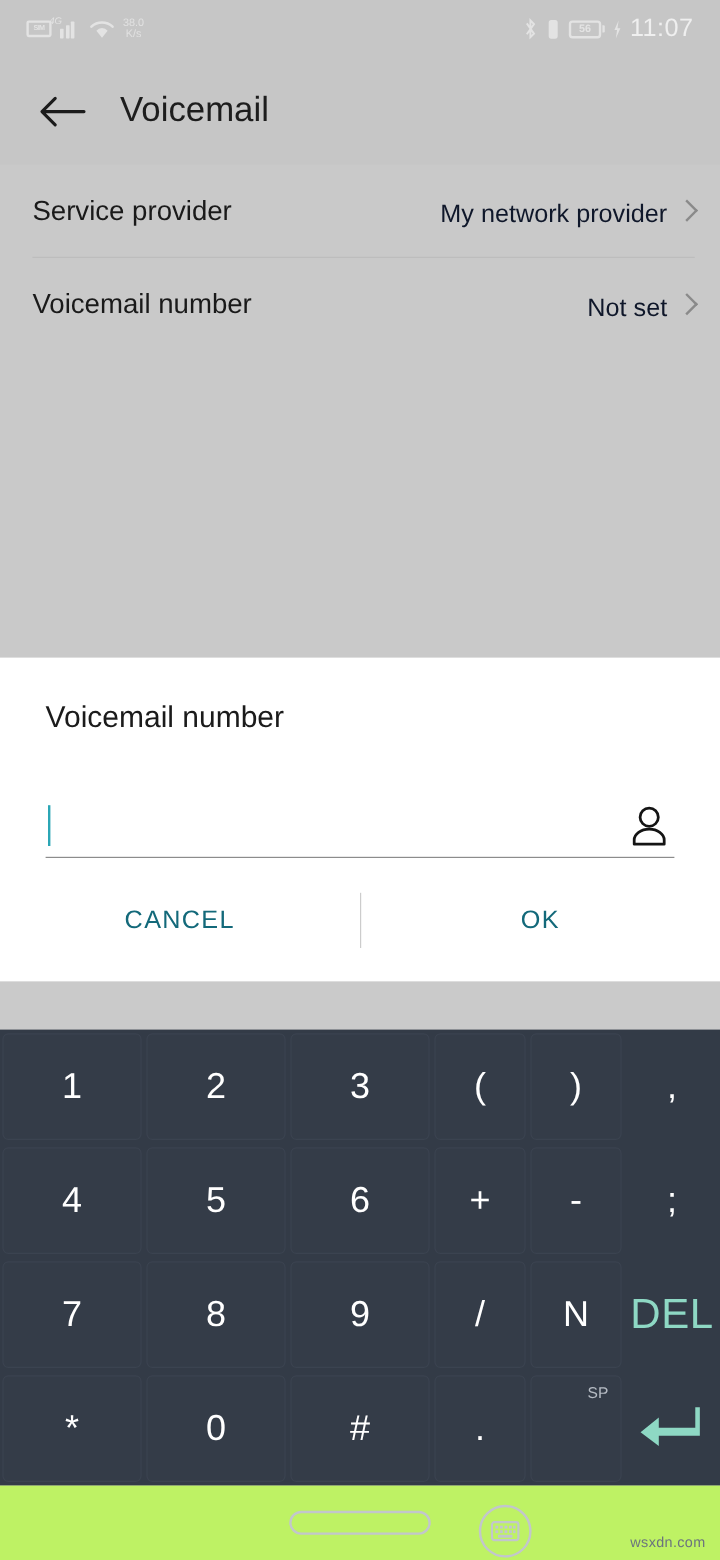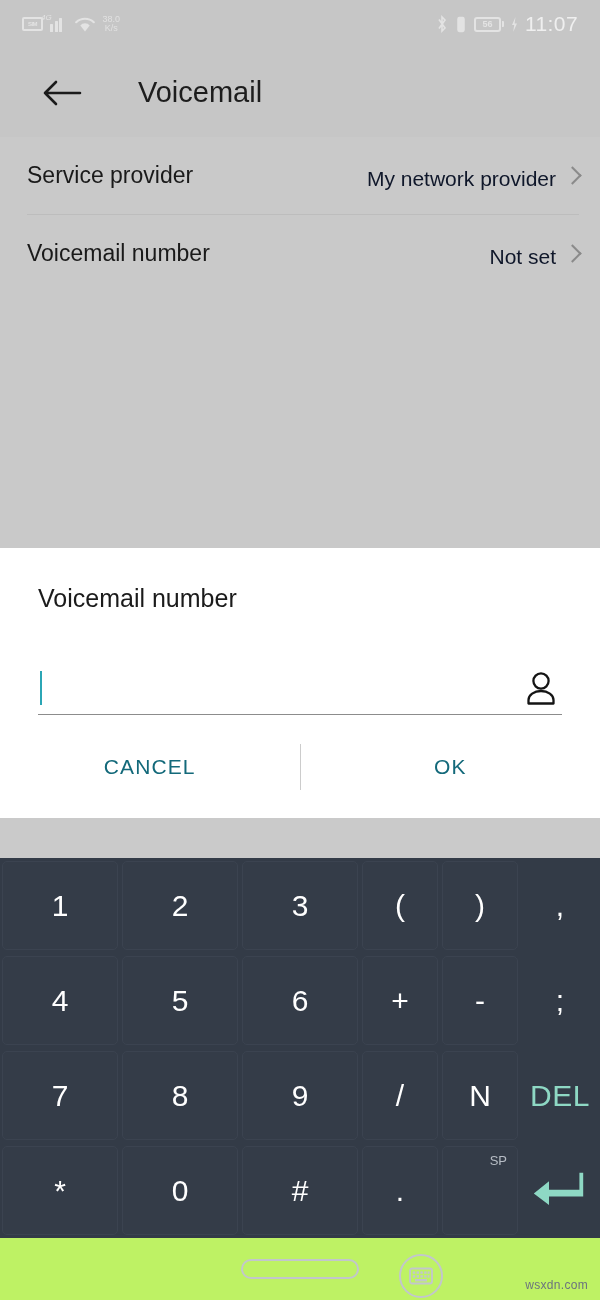--- a/index.html
+++ b/index.html
@@ -41,21 +41,21 @@
     width:27px; height:15px; border:2px solid #e3e3e3; border-radius:3px;
     font-size:9px; color:#e3e3e3; display:flex; align-items:center; justify-content:center;
     font-weight:bold;
   }
   .batt-tip { width:2px; height:6px; background:#e3e3e3; border-radius:0 1px 1px 0; margin-left:1px; }
   .clock { font-size:21px; color:#efefef; letter-spacing:0.4px; }
 
   
   .appbar {
     position:absolute; top:48px; left:0; width:600px; height:89px;
-    background:#c6c6c6; display:flex; align-items:center; padding:0 40px;gap:28px;
+    background:#c6c6c6; display:flex; align-items:center; padding:0 30px;
   }
   .back-arrow { width:44px; height:44px; display:flex; align-items:center; justify-content:center; }
   .appbar-title { font-size:29px; color:#1d1d1d; margin-left:26px; }
 
   
   .list { position:absolute; top:137px; left:1px; width:600px; }
   .list-row {
     height:77px; display:flex; align-items:center; justify-content:space-between;
     padding:0 22px 0 26px;
   }
@@ -104,21 +104,21 @@
     color:#ffffff; font-size:30px;
     background:#343c48; border:1px solid #3b4350; border-radius:5px;
     margin:3px 2px;
   }
   .key.w-num { width:116px; }
   .key.w-sym { width:76px; }
   .key.flat { background:transparent; border:1px solid transparent; }
   .key .sup {
     position:absolute; top:6px; right:10px; font-size:13px; color:#b6bcc4;
   }
-  .key-del { color:#8ed8c4; font-size:30px; letter-spacing:0.5px; }
+  .key-del { color:#8ed8c4; font-size:35px; letter-spacing:0.5px; }
   .key-dot { font-size:30px; }
 
   
   .navbar {
     position:absolute; top:1238px; left:0; width:600px; height:62px;
     background:#bef264; display:flex; align-items:center; justify-content:center;
     position:absolute;
   }
   .home-pill {
     width:118px; height:20px; border:2.5px solid #c2c6cc; border-radius:10px;

